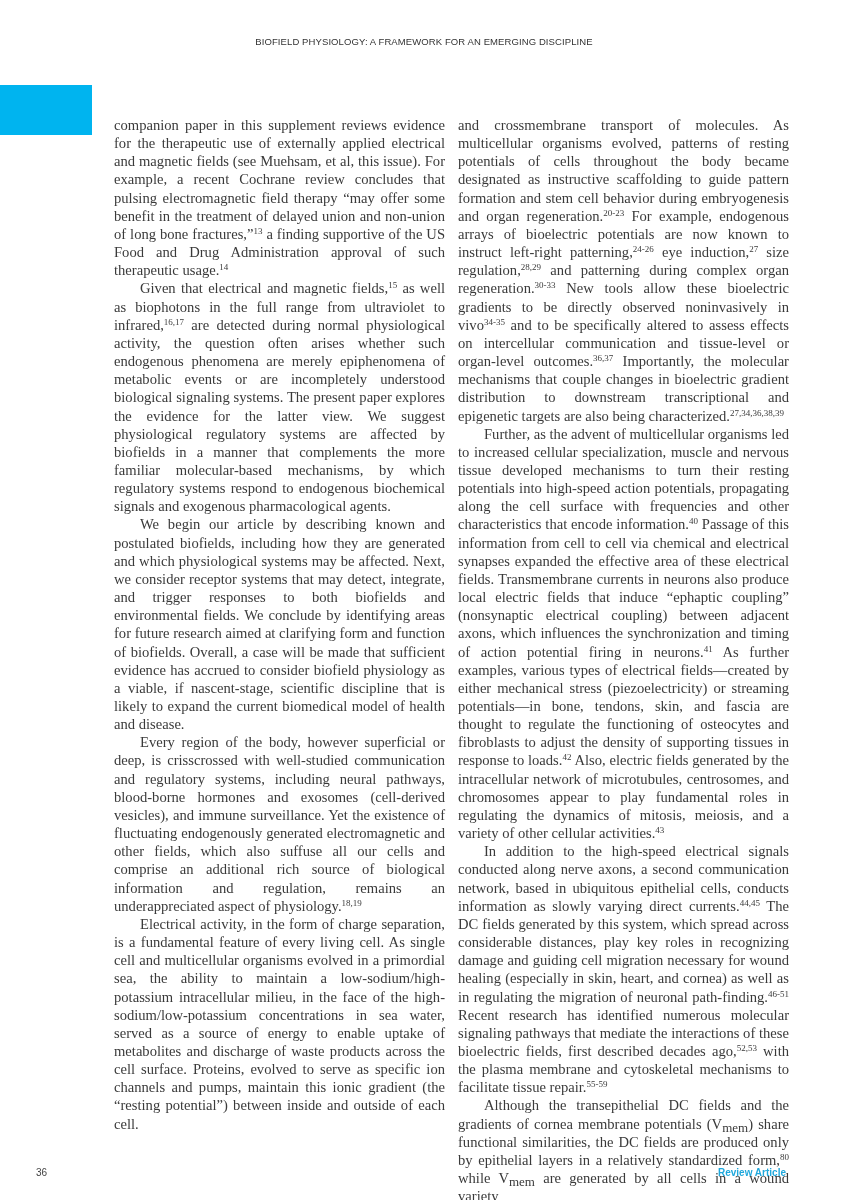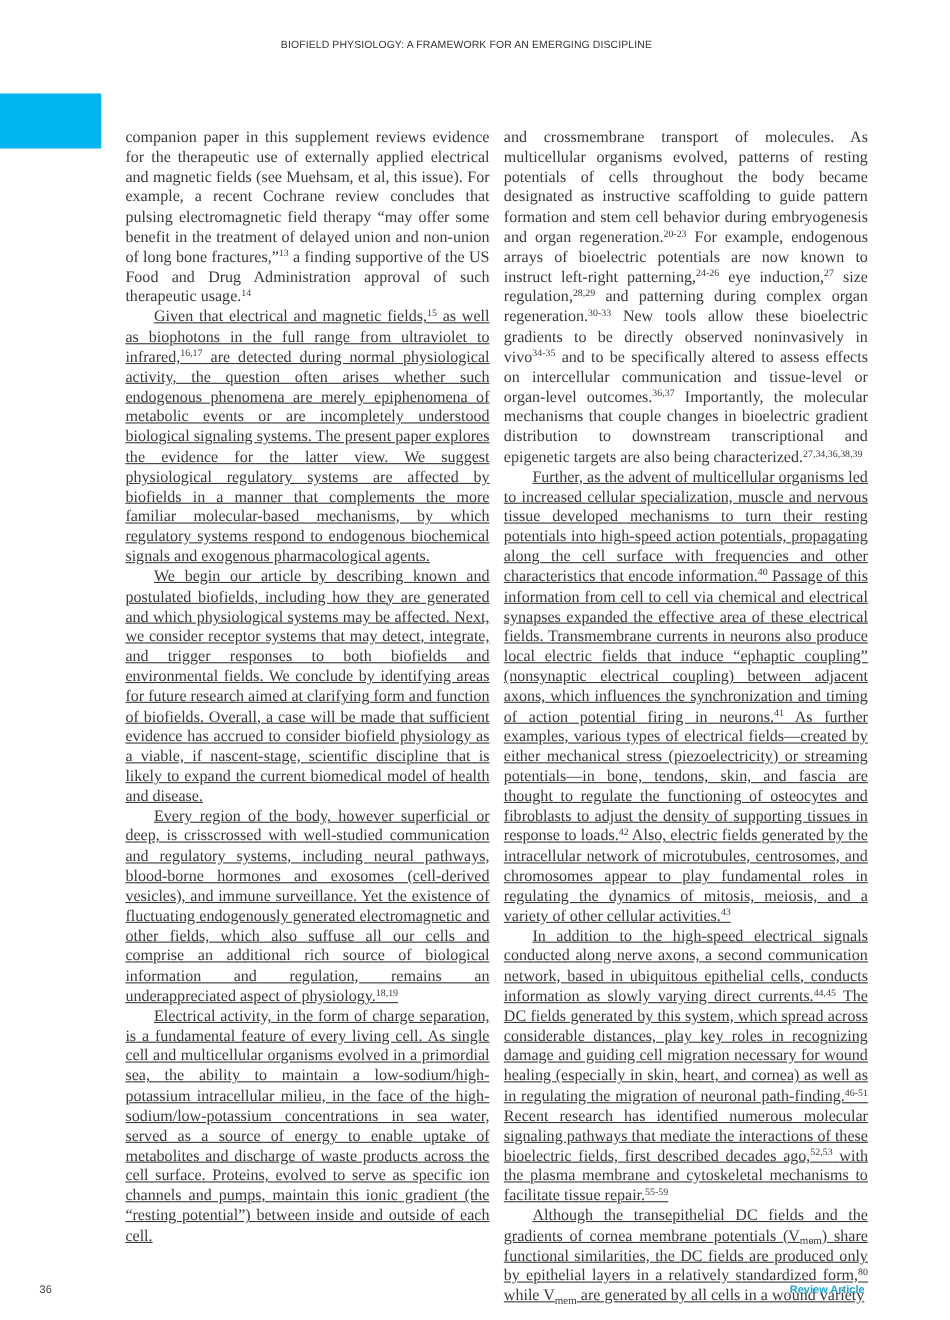--- a/index.html
+++ b/index.html
@@ -3,24 +3,24 @@
 <meta charset="utf-8">
 <style>
   html, body { margin:0; padding:0; background:#fff; }
   body { width:864px; height:1200px; position:relative; overflow:hidden; font-family:"DejaVu Serif", serif; color:#333; }
   .running-head { position:absolute; top:36px; left:0; width:848px; text-align:center; font-family:"Liberation Sans", sans-serif; font-size:9.5px; color:#333; letter-spacing:0.1px; }
   .accent-box { position:absolute; left:0; top:85px; width:92px; height:50px; background:#00b4ef; }
   .col { position:absolute; top:84px; width:331px; font-family:"Liberation Serif", serif; font-size:14.6px; line-height:18.15px; text-align:justify; color:#3a3a3a;margin-top:32px; }
   .col-left { left:114px; }
   .col-right { left:458px; }
   .col p { margin:0; text-indent:0; }
-  .col p.ind { text-indent:26px;text-decoration:underline; }
+  .col p.ind { text-indent:26px; }
   .col h2 { margin:16px 0 0 0; font-family:"Liberation Sans", sans-serif; font-size:13px; font-weight:bold; color:#1fa8dc; line-height:18px; text-align:left; }
   sup { font-size:9px; line-height:0; vertical-align:5px; }
-  sub { font-size:10px; line-height:0; vertical-align:-3px; }
+  sub { font-size:13px; line-height:0; vertical-align:-3px; }
   .footer { position:absolute; top:1167px; left:0; width:864px; font-family:"Liberation Sans", sans-serif; font-size:10px; color:#444; }
   .footer .pno { position:absolute; left:36px; }
   .footer .journal { position:absolute; left:113px;margin-top:40px; }
   .footer .type { position:absolute; right:78px; color:#1fa8dc; font-weight:bold; }
 </style>
 </head>
 <body>
 
 <div class="running-head">BIOFIELD PHYSIOLOGY: A FRAMEWORK FOR AN EMERGING DISCIPLINE</div>
 <div class="accent-box"></div>

